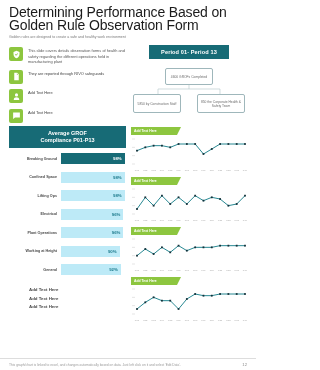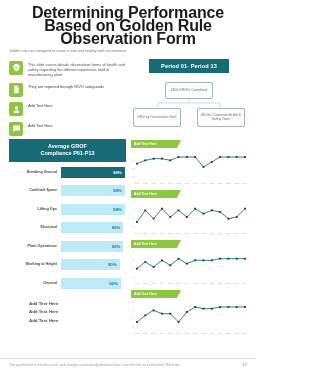--- a/index.html
+++ b/index.html
@@ -9,26 +9,25 @@
     background: #ffffff;
     color: #2b2b2b;
     overflow: hidden;
     position: relative;
   }
   .slide { position: relative; width: 256px; height: 370px; padding: 0; }
 
   
   .header { padding: 6px 9px 0 9px; }
   .title {
-    font-size: 16px;
+    font-size: 14px;
     line-height: 13.2px;
-    font-weight: 700;
+    font-weight: 400;
     color: #1b1b1b;
     letter-spacing: -0.15px;
-    text-align: center;
   }
   .subtitle {
     margin-top: 3px;
     font-size: 3.6px;
     line-height: 5px;
     color: #7a7a7a;
   }
 
   
   .upper { display: flex; padding: 5px 9px 0 9px; gap: 5px; }

